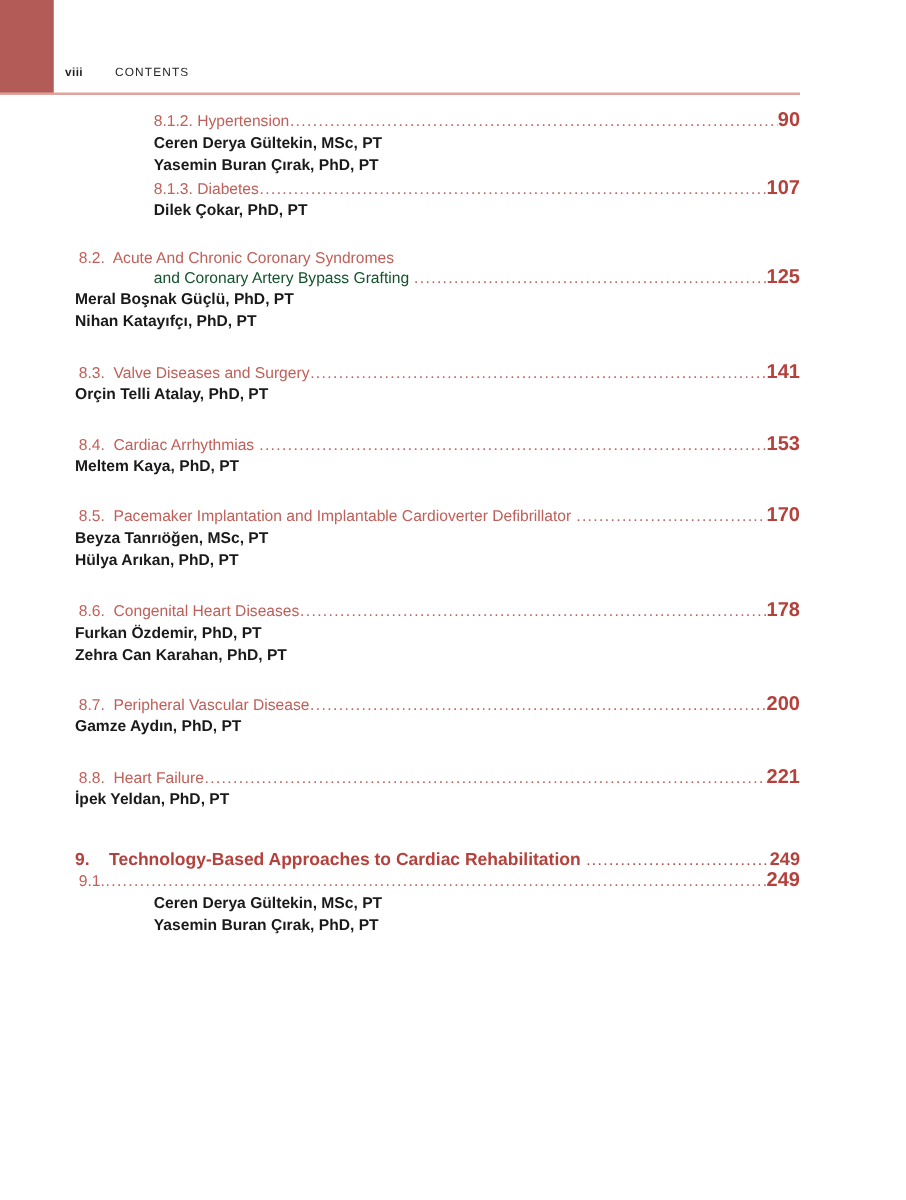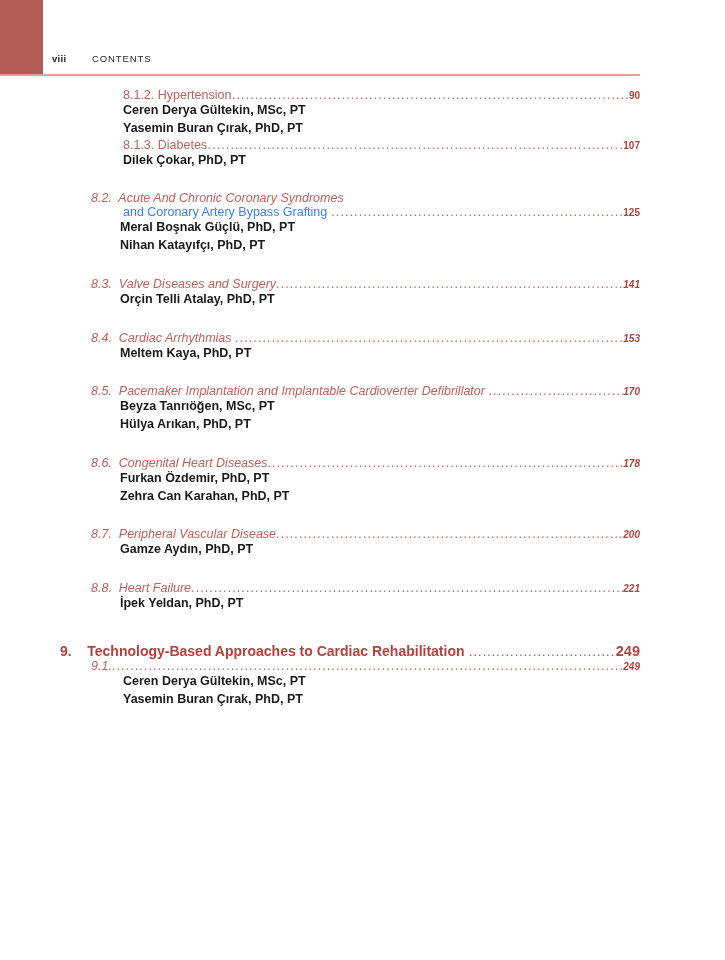--- a/index.html
+++ b/index.html
@@ -69,21 +69,21 @@
   .entry { position: relative; }
 
   
   .line {
     display: flex;
     align-items: baseline;
     width: 640px;
     box-sizing: border-box;
   }
   .line.ind-chapter  { padding-left: 60px; }
-  .line.ind-section  { padding-left: 91px; font-style: italic; }
+  .line.ind-section  { padding-left: 63px; }
   .line.ind-sub      { padding-left: 123px; }
   .line.ind-cont     { padding-left: 123px; }
 
   .num {
     flex: 0 0 auto;
     color: #c0605a;
     font-size: 12.5px;
     white-space: pre;
   }
   .title {
@@ -102,46 +102,46 @@
     letter-spacing: 1.1px;
   }
   .leader::before {
     content: "......................................................................"
              "......................................................................"
              "......................................................................";
   }
   .page {
     flex: 0 0 auto;
     color: #b5413c;
-    font-size: 10px;
+    font-size: 16px;
     font-weight: bold;
     text-align: right;
     white-space: pre;
   }
 
   
   .line.chapter .num,
   .line.chapter .title {
     color: #b5413c;
     font-weight: bold;
     font-size: 14px;
   }
   .line.chapter .leader { color: #b5413c; }
   .line.chapter .page { font-size: 14.5px; }
 
   
-  .line.cont .title { color: #3b82f6; }
+  .line.cont .title { color: #14532d; }
 
   .authors {
     color: #1a1a1a;
     font-size: 12.5px;
     font-weight: bold;
     line-height: 1.42;
   }
-  .authors.ind-section { padding-left: 120px; }
+  .authors.ind-section { padding-left: 60px; }
   .authors.ind-sub     { padding-left: 123px; }
   .author-line { white-space: pre; }
   .gap-md { height: 22px; }
   .gap-lg { height: 30px; }
 </style>
 </head>
 <body>
 
 <div class="corner-bar"></div>
 

